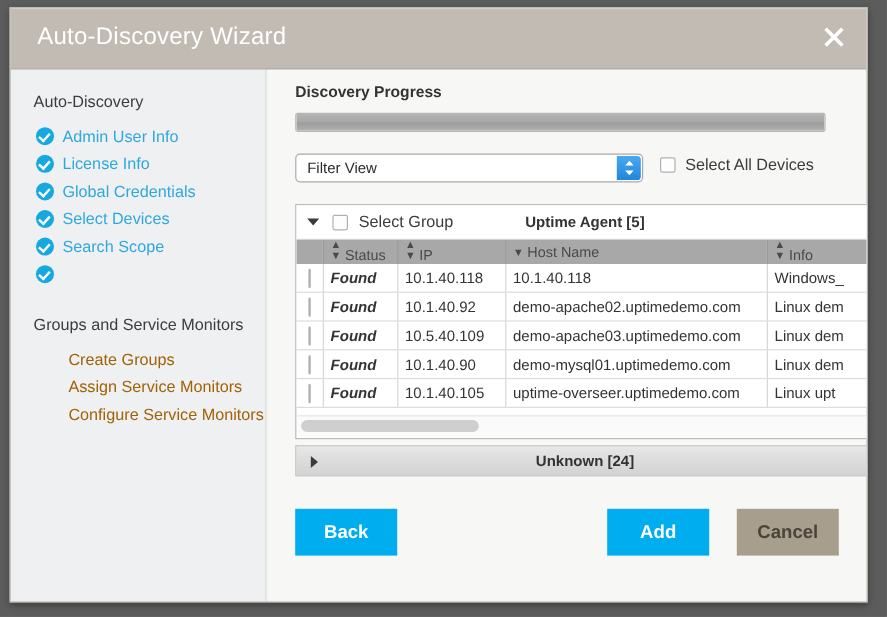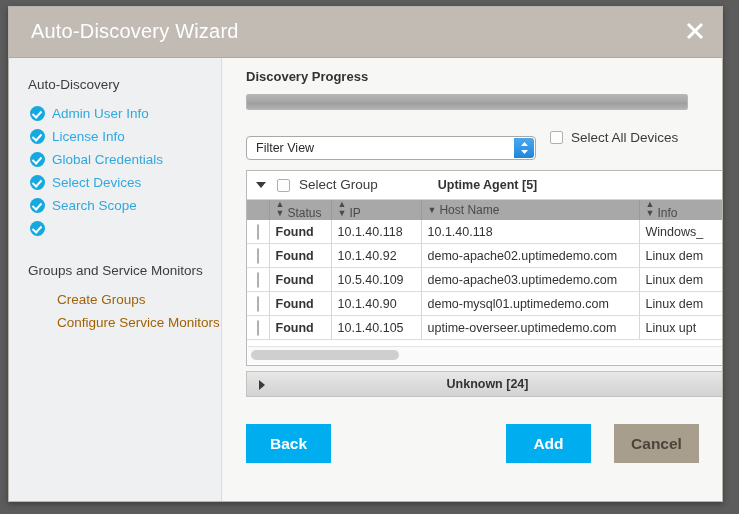--- a/index.html
+++ b/index.html
@@ -148,21 +148,21 @@
     overflow: hidden;
   }
   #progress-fill {
     height: 100%;
     background: linear-gradient(to bottom, #b4b4b4 0%, #a8a8a8 45%, #9d9d9d 55%, #b1b1b1 100%);
   }
 
   #filter-select {
     position: absolute;
     left: 23px;
-    top: 78px;
+    top: 70px;
     width: 290px;
     height: 24px;
     background: #ffffff;
     border: 1px solid #a9a9a9;
     border-radius: 4px;
     box-sizing: border-box;
     cursor: pointer;
   }
   #filter-select .sel-text {
     position: absolute;
@@ -292,20 +292,21 @@
     overflow: hidden;
     background: #ffffff;
   }
   td.c-check { width: 20px; padding: 0; text-align: center; }
   td.c-check .cbox { margin: 0 auto; }
   td.c-status {
     background: #8cc63f;
     color: #ffffff;
     font-weight: bold;
     font-size: 12.5px;
+    font-style: italic;
   }
   .col-check  { width: 22px; }
   .col-status { width: 62px; }
   .col-ip     { width: 90px; }
   .col-host   { width: 218px; }
   .col-info   { width: 133px; }
 
   #hscroll-area {
     position: absolute;
     left: 1px;
@@ -412,20 +413,21 @@
         <span class="check"></span>
         <span class="nav-label">Search Scope</span>
       </div>
       <div class="nav-item">
         <span class="check"></span>
       </div>
 
       <div class="side-head second">Groups and Service Monitors</div>
 
       <div class="sub-item">Create Groups</div>
+      <div class="sub-item">Assign Service Monitors</div>
       <div class="sub-item">Configure Service Monitors</div>
     </div>
 
     <div id="content">
 
       <div id="progress-label">Discovery Progress</div>
 
       <div id="progress-track">
         <div id="progress-fill" style="width: 100%;"></div>
       </div>

